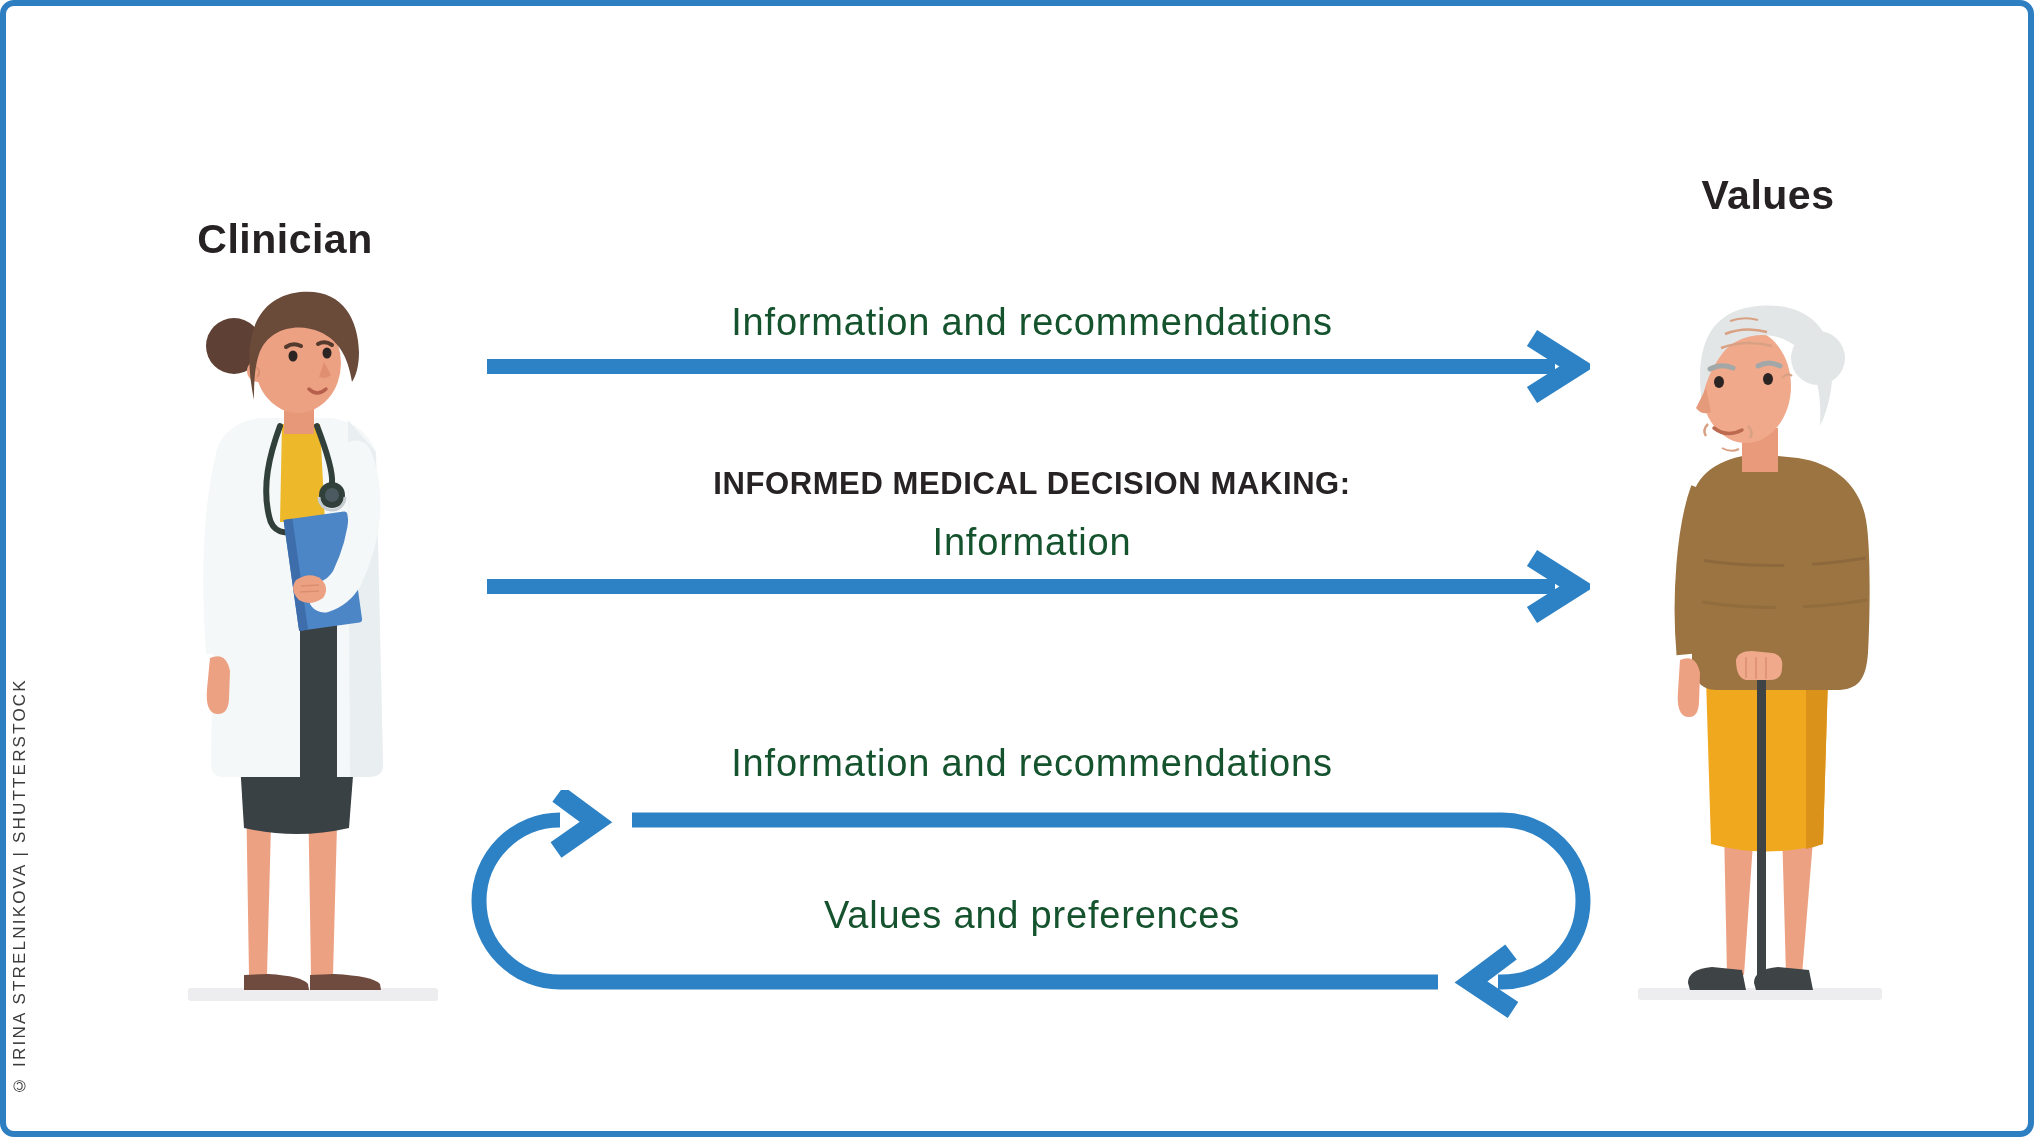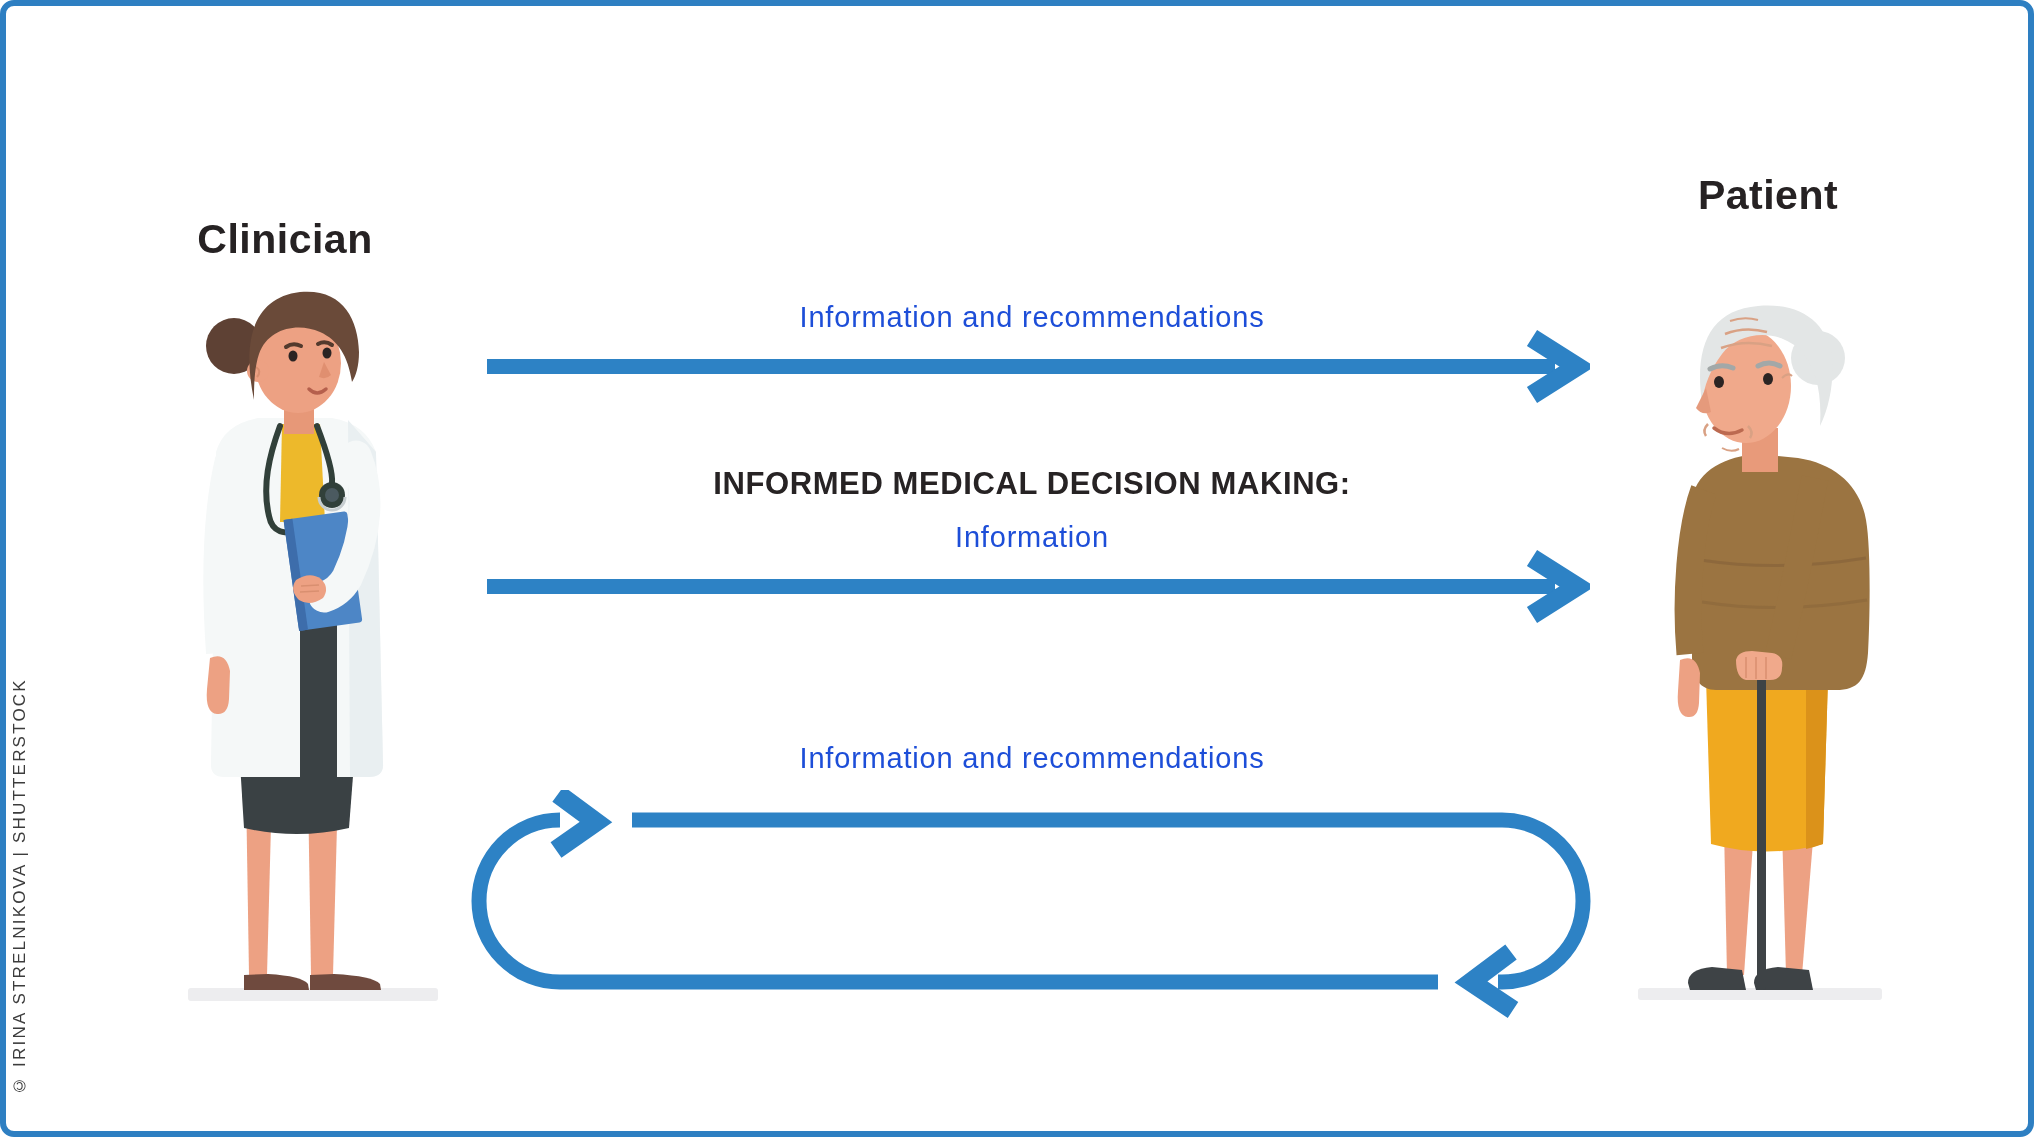--- a/index.html
+++ b/index.html
@@ -12,55 +12,56 @@
     box-sizing:border-box;pointer-events:none;
   }
   .person-label{
     position:absolute;width:280px;text-align:center;
     font-size:41px;font-weight:bold;color:#262223;letter-spacing:0.5px;
   }
   .label-clinician{left:145px;top:172px;margin-top:44px;}
   .label-patient{left:1628px;top:172px;}
   .center-col{position:absolute;left:452px;width:1160px;text-align:center;}
   .heading{font-size:31px;font-weight:bold;color:#272324;letter-spacing:0.6px;}
-  .subtext{font-size:29px;font-weight:normal;color:#1d4ed8;letter-spacing:0.8px;}
+  .subtext{font-size:38px;font-weight:normal;color:#14532d;letter-spacing:0.8px;}
   .arrow-svg{position:absolute;display:block;}
   .credit{
     position:absolute;left:10px;top:655px;height:440px;width:28px;
     writing-mode:vertical-rl;transform:rotate(180deg);
     font-size:17px;letter-spacing:2.2px;color:#3c3c3c;white-space:nowrap;
   }
   .figure{position:absolute;}
 </style>
 </head>
 <body>
 
 <div class="canvas">
 
   <div class="frame"></div>
 
   <div class="credit">© IRINA STRELNIKOVA | SHUTTERSTOCK</div>
 
   <div class="person-label label-clinician">Clinician</div>
-  <div class="person-label label-patient">Patient</div>
+  <div class="person-label label-patient">Values</div>
 
   <div class="center-col subtext" style="top:301px">Information and recommendations</div>
   <svg class="arrow-svg" style="left:485px;top:329px" width="1105" height="76" viewBox="0 0 1105 76">
     <rect x="2" y="30" width="1068" height="15" fill="#2d82c5"></rect>
     <path d="M1047,9 L1092,37.5 L1047,66" fill="none" stroke="#2d82c5" stroke-width="19" stroke-linejoin="miter"></path>
   </svg>
 
   <div class="center-col heading" style="top:466px">INFORMED MEDICAL DECISION MAKING:</div>
   <div class="center-col subtext" style="top:521px">Information</div>
   <svg class="arrow-svg" style="left:485px;top:549px" width="1105" height="76" viewBox="0 0 1105 76">
     <rect x="2" y="30" width="1068" height="15" fill="#2d82c5"></rect>
     <path d="M1047,9 L1092,37.5 L1047,66" fill="none" stroke="#2d82c5" stroke-width="19" stroke-linejoin="miter"></path>
   </svg>
 
   <div class="center-col subtext" style="top:742px">Information and recommendations</div>
+  <div class="center-col subtext" style="top:894px">Values and preferences</div>
 
   <svg class="arrow-svg" style="left:450px;top:790px" width="1180" height="240" viewBox="0 0 1180 240">
 
     <path d="M182,30 L1052,30 A81,81 0 0 1 1052,192 L1048,192" fill="none" stroke="#2d82c5" stroke-width="15"></path>
 
     <path d="M1061,162 L1021,192 L1063,220" fill="none" stroke="#2d82c5" stroke-width="19" stroke-linejoin="miter"></path>
 
     <path d="M988,192 L110,192 A81,81 0 0 1 110,30" fill="none" stroke="#2d82c5" stroke-width="15"></path>
 
     <path d="M108,4 L146,32 L106,60" fill="none" stroke="#2d82c5" stroke-width="19" stroke-linejoin="miter"></path>

